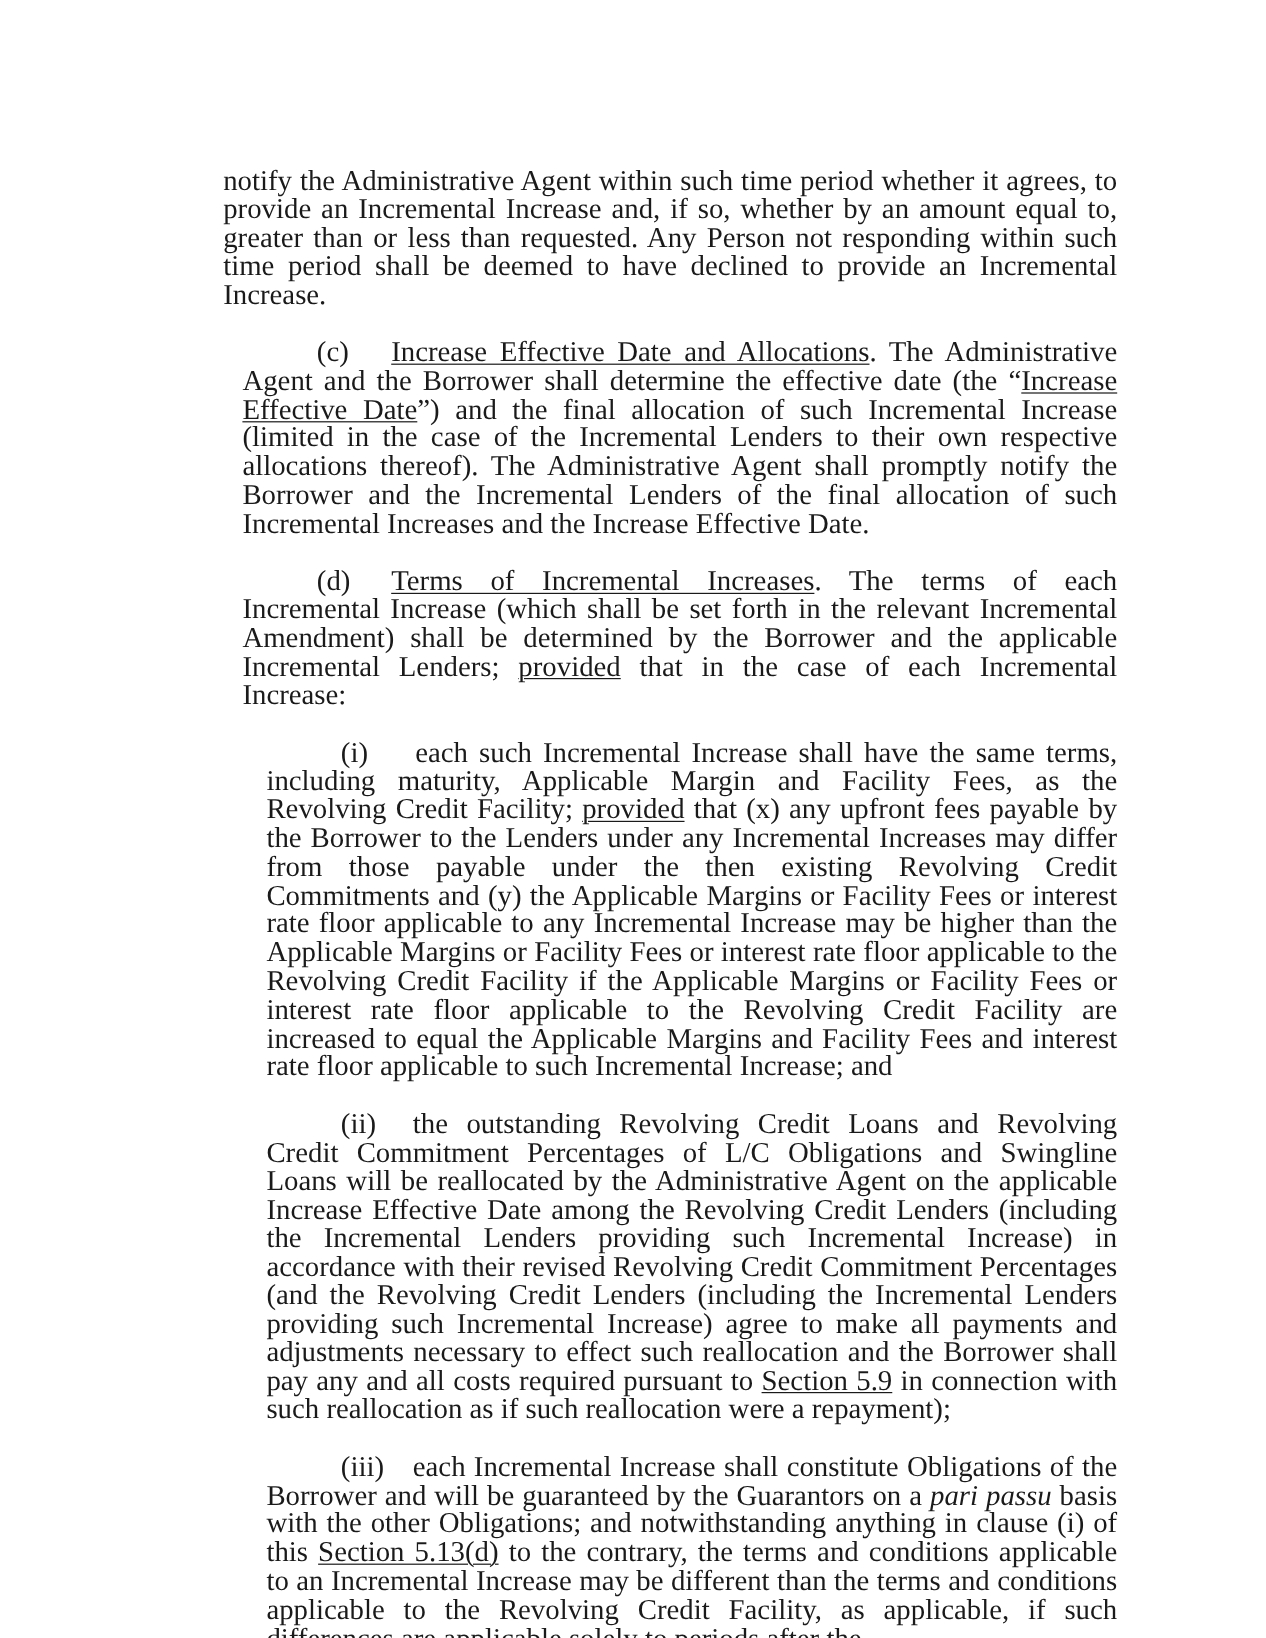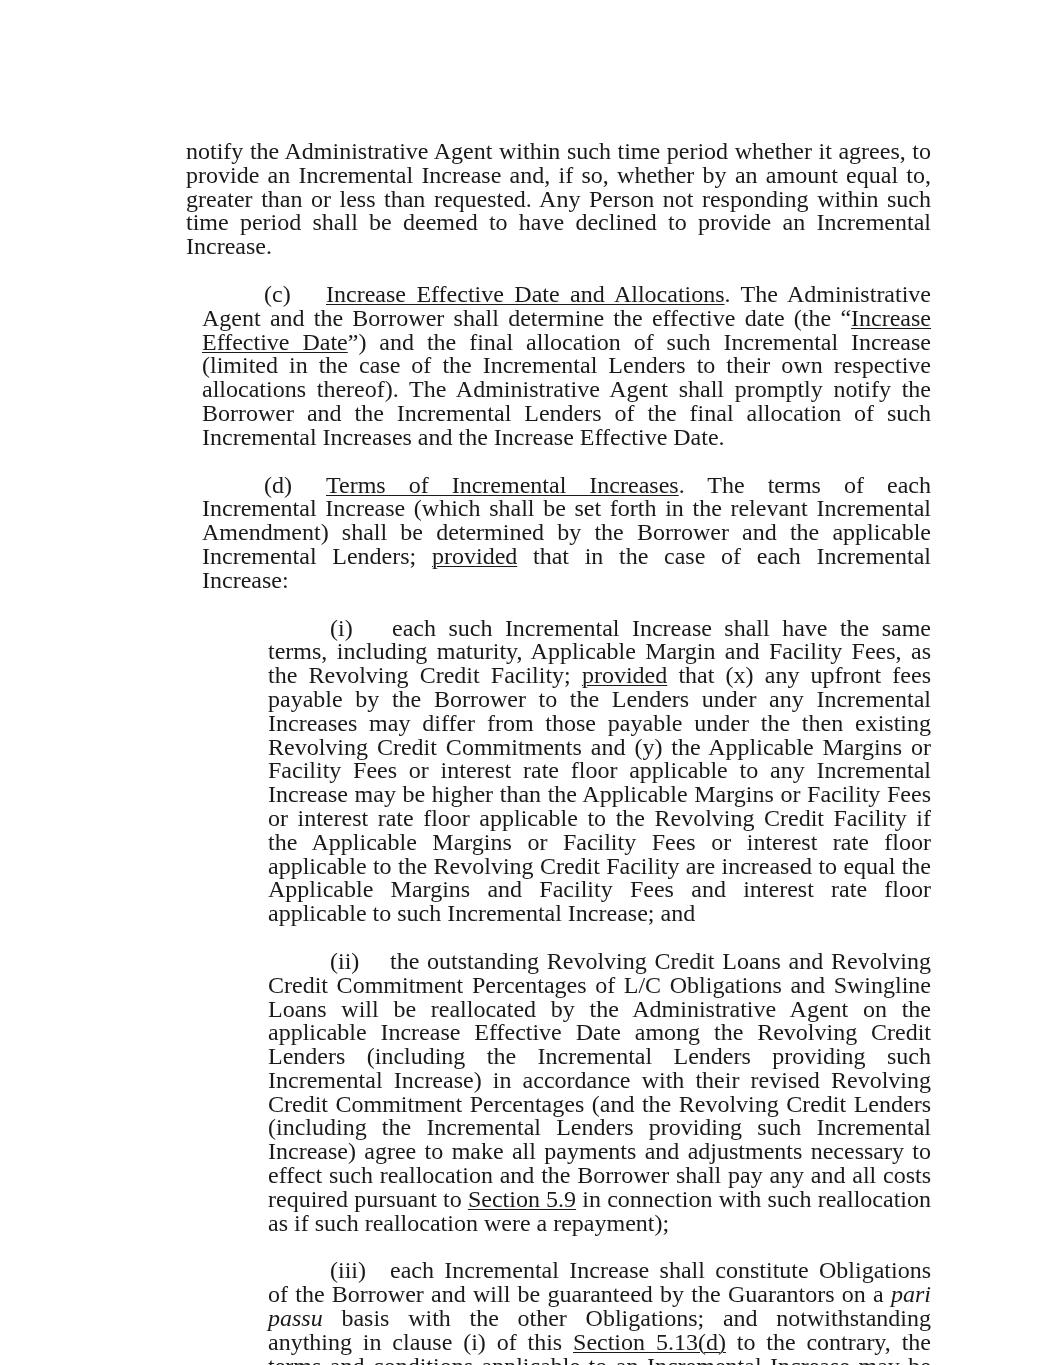--- a/index.html
+++ b/index.html
@@ -23,21 +23,21 @@
     font-size: 24px;
     line-height: 23.8px;
   }
   .para {
     margin: 0 0 24px 0;
     text-align: justify;
     text-align-last: left;
   }
   .para.first-indent { text-indent: 62px; margin-left: 16px; }
   .sub {
-    margin-left: 82px;
+    margin-left: 36px;
     text-indent: 62px;
     font-family: Liberation Serif, serif;
   }
   .label {
     display: inline-block;
     text-indent: 0;
   }
   .label-c, .label-d { width: 62px; }
   .label-i { width: 62px; }
   .label-ii { width: 60px; }

